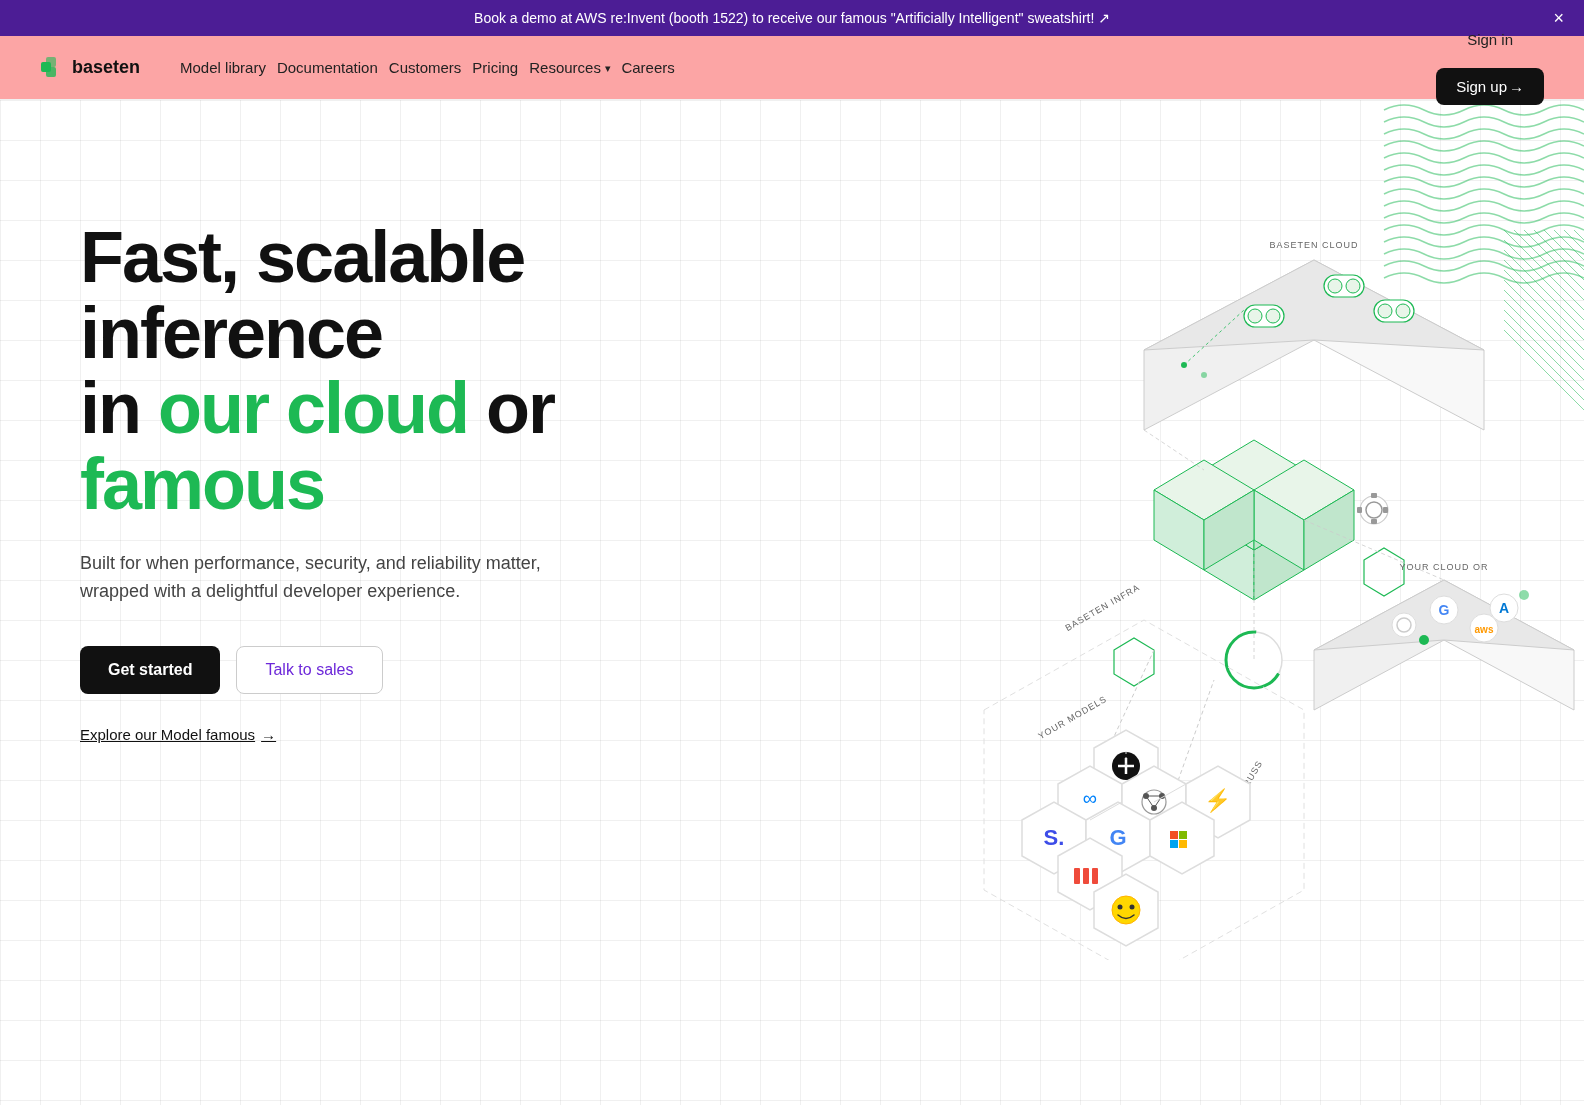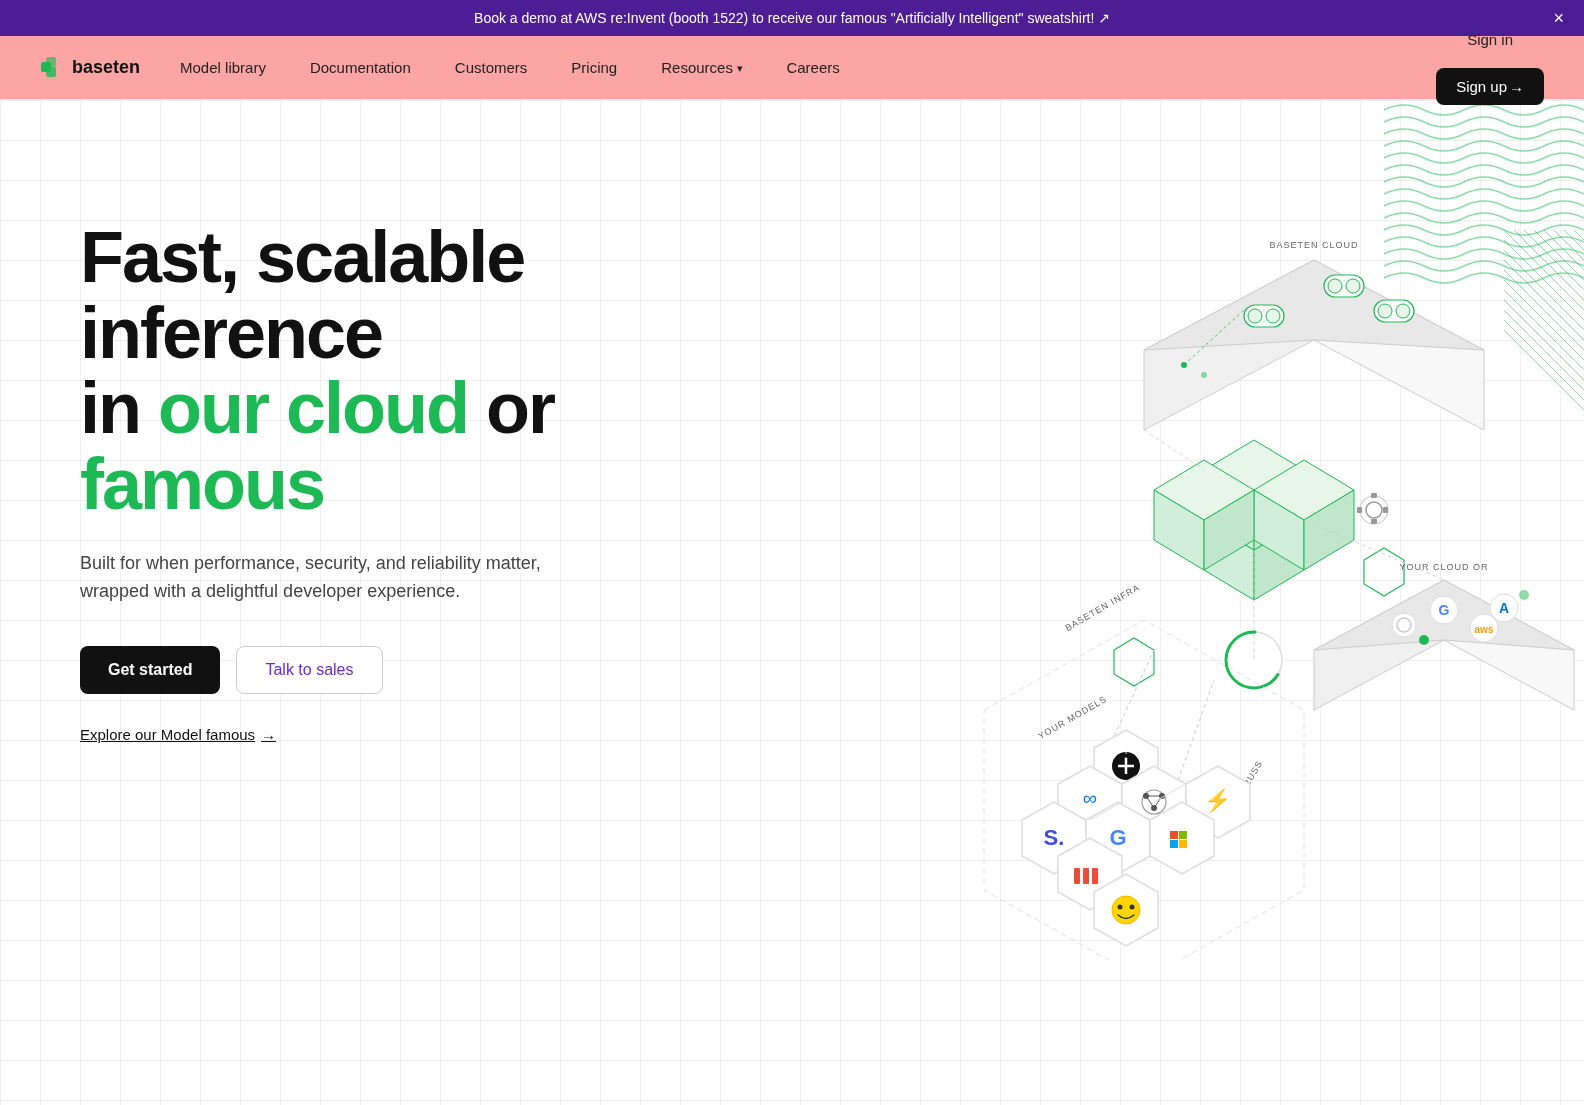--- a/index.html
+++ b/index.html
@@ -54,21 +54,21 @@
       height: 24px;
     }
     .logo-text {
       font-size: 18px;
       font-weight: 600;
       color: #111;
     }
     .nav-links {
       display: flex;
       align-items: center;
-      gap: 44px;
+      gap: 11px;
       flex: 1;
     }
     .nav-links a {
       text-decoration: none;
       color: #222;
       font-size: 15px;
       font-weight: 450;
     }
     .nav-resources {
       display: flex;

